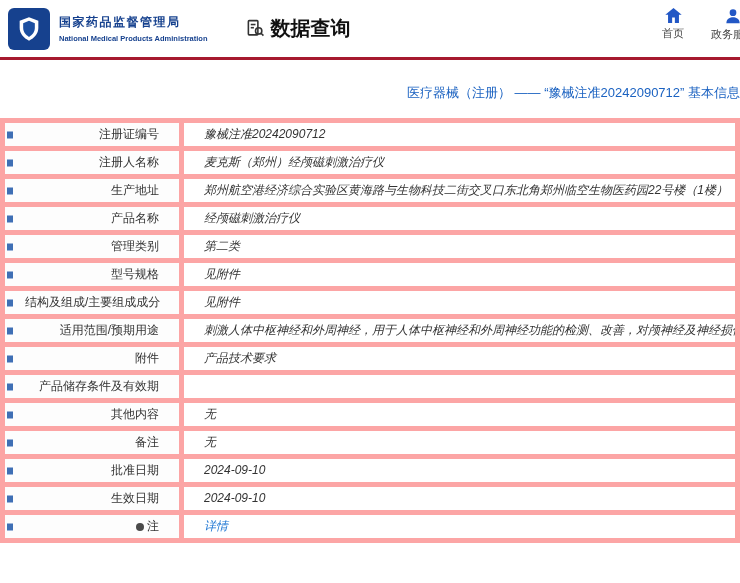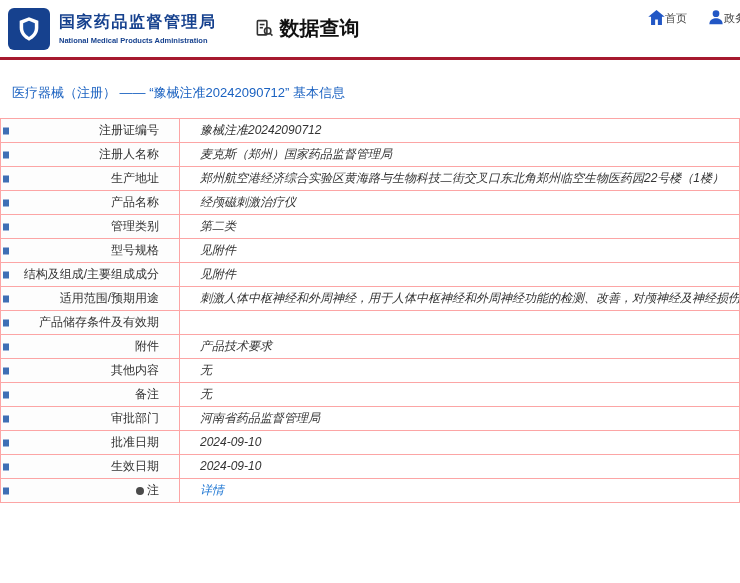--- a/index.html
+++ b/index.html
@@ -23,59 +23,59 @@
   .logo-wrap { display: flex; align-items: center; gap: 9px; cursor: pointer; }
   .logo-icon {
     width: 42px; height: 42px;
     background: var(--header-blue, #1c4fa1);
     border-radius: 6px;
     display: flex; align-items: center; justify-content: center;
     flex: 0 0 auto;
   }
   .logo-text { display: flex; flex-direction: column; }
   .logo-text .cn {
-    font-size: 16px; font-weight: bold;
+    font-size: 12px; font-weight: bold;
     color: var(--header-blue, #16418e);
     letter-spacing: 1.5px; white-space: nowrap;
   }
   .logo-text .en {
     font-size: 7.5px; color: var(--header-blue, #16418e);
     margin-top: 3px; white-space: nowrap; font-weight: bold;
   }
   .section-title {
     display: flex; align-items: center; gap: 6px;
     margin-left: 38px;
     font-size: 20px; font-weight: bold; color: #111;
     cursor: pointer; white-space: nowrap;
   }
   .top-nav {
     position: absolute; right: -18px; top: 8px;
     display: flex; gap: 10px;
   }
   .nav-item {
     width: 50px;
-    display: flex; flex-direction: row; align-items: center;
+    display: flex; flex-direction: column; align-items: center;
     cursor: pointer;
   }
   .nav-item .lbl { font-size: 11px; color: #444; margin-top: 3px; white-space: nowrap; }
 
   .red-line { height: 3px; background: var(--red-line, #a6192e); }
 
   
   .breadcrumb {
     color: var(--breadcrumb-blue, #1b62c1);
     font-size: 13px;
-    padding: 24px 0 16px 12px;
-    white-space: nowrap; overflow: hidden;
+    padding: 24px 0 16px 22px;
+    white-space: nowrap; overflow: hidden; text-align: right;
   }
 
   
   table.info { width: 100%; border-collapse: collapse; font-size: 12px; table-layout: fixed; }
   table.info td {
-    border: 1px solid #fca5a5;
+    border: 5px solid #fca5a5;
     padding: 4px 20px;
     line-height: 15px;
     white-space: nowrap; overflow: hidden;
   }
   td.label-cell {
     width: 179px;
     text-align: right;
     position: relative;
     padding-right: 10px;
     background: #fdfdfd;
@@ -151,21 +151,21 @@
 <div class="breadcrumb">医疗器械（注册） —— “豫械注准20242090712” 基本信息</div>
 
 <table class="info">
   <tbody>
       <tr>
         <td class="label-cell"><span class="row-mark"></span>注册证编号</td>
         <td class="value-cell">豫械注准20242090712</td>
       </tr>
       <tr>
         <td class="label-cell"><span class="row-mark"></span>注册人名称</td>
-        <td class="value-cell">麦克斯（郑州）国家药品监督管理局</td>
+        <td class="value-cell">麦克斯（郑州）经颅磁刺激治疗仪</td>
       </tr>
       <tr>
         <td class="label-cell"><span class="row-mark"></span>生产地址</td>
         <td class="value-cell">郑州航空港经济综合实验区黄海路与生物科技二街交叉口东北角郑州临空生物医药园22号楼（1楼）</td>
       </tr>
       <tr>
         <td class="label-cell"><span class="row-mark"></span>产品名称</td>
         <td class="value-cell">经颅磁刺激治疗仪</td>
       </tr>
       <tr>
@@ -178,40 +178,36 @@
       </tr>
       <tr>
         <td class="label-cell"><span class="row-mark"></span>结构及组成/主要组成成分</td>
         <td class="value-cell">见附件</td>
       </tr>
       <tr>
         <td class="label-cell"><span class="row-mark"></span>适用范围/预期用途</td>
         <td class="value-cell">刺激人体中枢神经和外周神经，用于人体中枢神经和外周神经功能的检测、改善，对颅神经及神经损伤性疾病的辅助治疗。</td>
       </tr>
       <tr>
+        <td class="label-cell"><span class="row-mark"></span>附件</td>
+        <td class="value-cell">产品技术要求</td>
+      </tr>
+      <tr>
         <td class="label-cell"><span class="row-mark"></span>产品储存条件及有效期</td>
         <td class="value-cell"></td>
       </tr>
       <tr>
-        <td class="label-cell"><span class="row-mark"></span>附件</td>
-        <td class="value-cell">产品技术要求</td>
-      </tr>
-      <tr>
         <td class="label-cell"><span class="row-mark"></span>其他内容</td>
         <td class="value-cell">无</td>
       </tr>
       <tr>
         <td class="label-cell"><span class="row-mark"></span>备注</td>
         <td class="value-cell">无</td>
       </tr>
       <tr>
-        <td class="label-cell"><span class="row-mark"></span>审批部门</td>
-        <td class="value-cell">河南省药品监督管理局</td>
-      </tr>
-      <tr>
         <td class="label-cell"><span class="row-mark"></span>批准日期</td>
         <td class="value-cell">2024-09-10</td>
       </tr>
       <tr>
         <td class="label-cell"><span class="row-mark"></span>生效日期</td>
         <td class="value-cell">2024-09-10</td>
       </tr>
       <tr>
         <td class="label-cell"><span class="row-mark"></span><span class="note-dot"></span>注</td>
         <td class="value-cell"><a class="detail-link" href="javascript:void(0)">详情</a></td>

